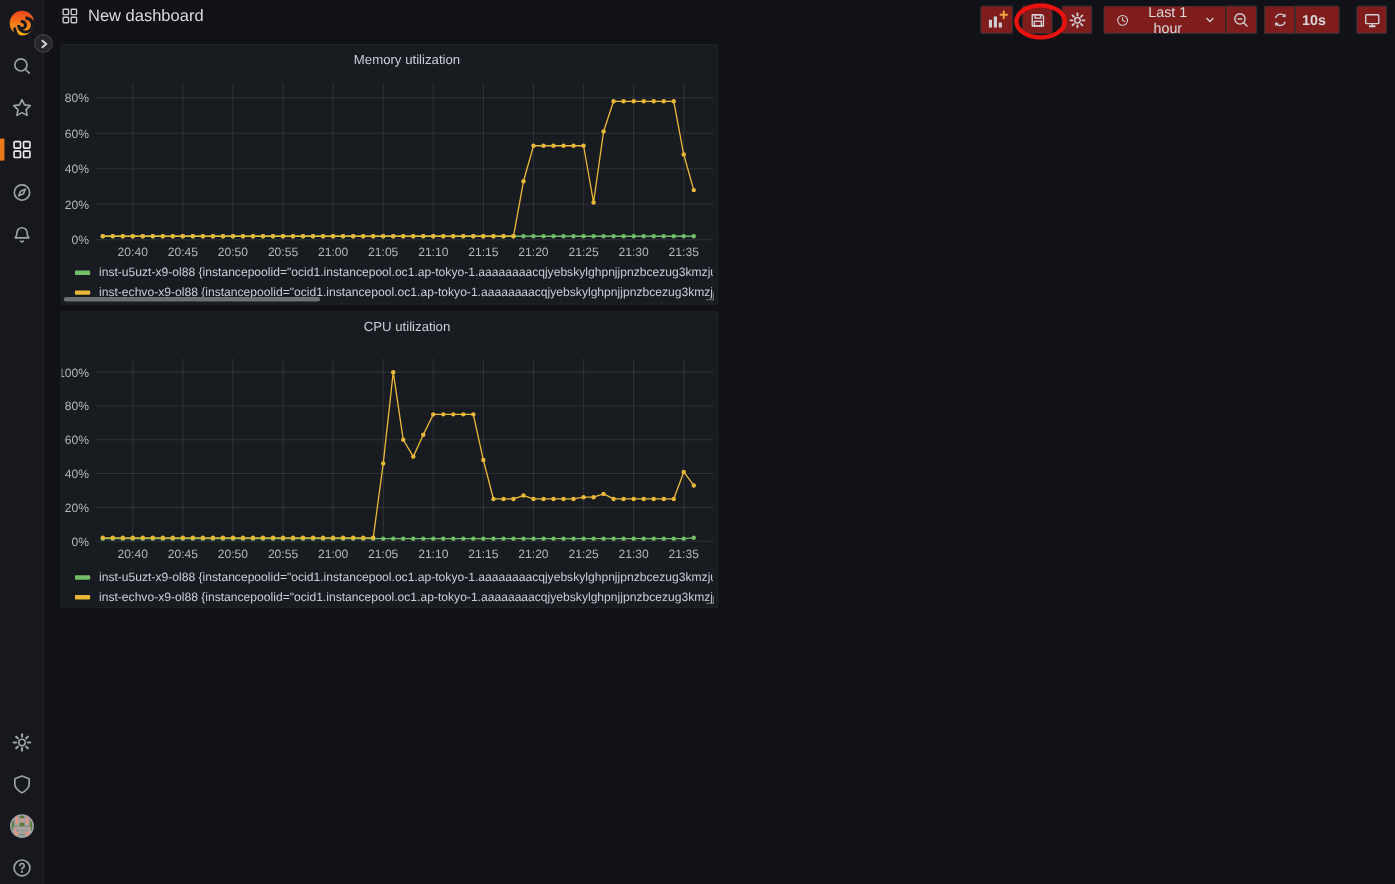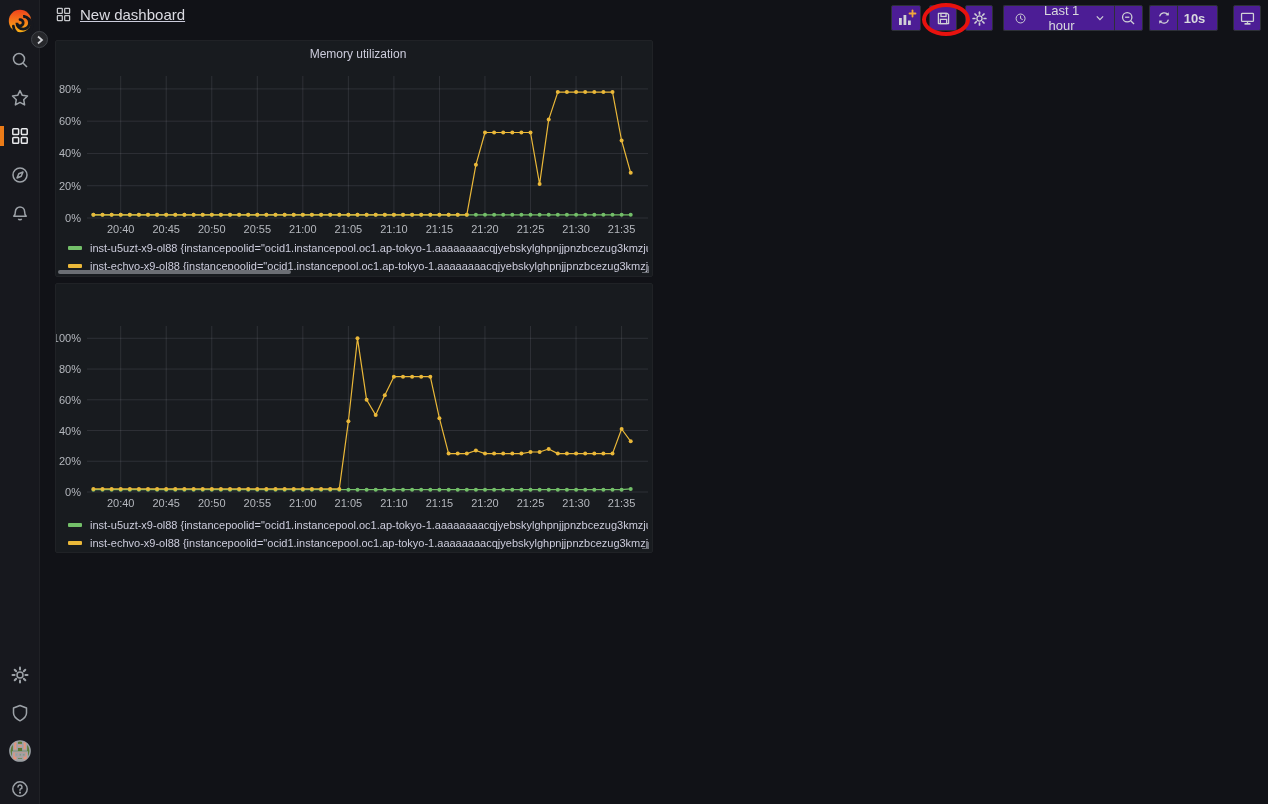--- a/index.html
+++ b/index.html
@@ -17,38 +17,38 @@
     width:4px; height:20px; background:#eb7b18; }
   .logo-item { position:absolute; left:0; top:4px; width:40px; height:34px;
     display:flex; align-items:center; justify-content:center; cursor:pointer; }
   .expand-btn { position:absolute; left:31px; top:31px; width:17px; height:17px;
     border-radius:50%; background:#26272b; border:1px solid #404349; z-index:6;
     display:flex; align-items:center; justify-content:center; cursor:pointer; }
   .expand-btn svg { stroke:#d0d1d6; fill:none; stroke-width:1.8; }
 
   
   .header { position:absolute; left:40px; top:0; width:1228px; height:37px; }
-  .header-left { position:absolute; left:15px; top:6px; display:flex; align-items:center; gap:8px;text-decoration:underline; }
+  .header-left { position:absolute; left:15px; top:6px; display:flex; align-items:center; gap:8px; }
   .header-left svg { stroke:#c7c8cc; fill:none; stroke-width:1.5; }
   .page-title { font-size:15px; font-weight:500; color:#dbdbe2; white-space:nowrap; }
 
-  .toolbar-btn { position:absolute; top:5px; height:26px; background:#4c1d95;
+  .toolbar-btn { position:absolute; top:5px; height:26px; background:#7f1d1d;
     border:1px solid #2d3037; border-radius:2px; display:flex; align-items:center;
     justify-content:center; gap:6px; cursor:pointer; color:#d8d9dd; font-size:13px; font-weight:500; }
   .toolbar-btn svg { stroke:#d0d1d6; fill:none; stroke-width:1.5; }
   .grp-l { border-radius:2px 0 0 2px; border-right:none; }
   .grp-r { border-radius:0 2px 2px 0;font-weight:bold; }
 
   .annotation-ellipse { position:absolute; left:882px; top:3px; width:48px; height:33px;
     border:4px solid #e8120e; border-radius:50%; pointer-events:none; z-index:9; }
 
   
   .panel { position:absolute; background:#181b1f; border:1px solid #202226;
     border-radius:2px; }
-  .panel-title { position:absolute; left:4px; top:6px; width:100%; text-align:center;
+  .panel-title { position:absolute; left:16px; top:6px; width:100%; text-align:center;
     font-size:12px; font-weight:500; color:#ccccdc; cursor:pointer; }
   .chart-svg { position:absolute; left:0; top:26px; font-family:"Liberation Sans",sans-serif; }
   .legend { position:absolute; left:12px; right:4px; overflow:hidden; }
   .legend-row { display:flex; align-items:center; height:18px; white-space:nowrap;
     overflow:hidden; cursor:pointer; }
   .swatch { display:inline-block; width:14px; height:4px; border-radius:1px;
     margin-right:8px; flex:0 0 14px; }
   .legend-label { font-size:11px; color:#ccccdc; }
   .legend-scrollbar { position:absolute; left:2px; bottom:2px; width:233px; height:4px;
     background:#6b6e74; border-radius:2px; cursor:pointer; }
@@ -420,20 +420,21 @@
     <div class="legend-row">
       <span class="swatch" style="background: rgb(234, 184, 57);"></span>
       <span class="legend-label">inst-echvo-x9-ol88 {instancepoolid="ocid1.instancepool.oc1.ap-tokyo-1.aaaaaaaacqjyebskylghpnjjpnzbcezug3kmzju65pt3is7zr7</span>
     </div>
   </div>
   <div class="legend-scrollbar"></div>
   <div class="resize-handle"></div>
 </section>
 
 <section class="panel" style="left:55px;top:283px;width:598px;height:270px">
+  <div class="panel-title">CPU utilization</div>
   <svg class="chart-svg" id="chart1" width="596" height="200">
       <line x1="31" x2="592" y1="182" y2="182" stroke="rgba(204,204,220,0.12)" stroke-width="1"></line>
       <text x="25" y="186" text-anchor="end" fill="#b4b7bd" font-size="11">0%</text>
       <line x1="31" x2="592" y1="151.25925925925927" y2="151.25925925925927" stroke="rgba(204,204,220,0.12)" stroke-width="1"></line>
       <text x="25" y="155.25925925925927" text-anchor="end" fill="#b4b7bd" font-size="11">20%</text>
       <line x1="31" x2="592" y1="120.51851851851852" y2="120.51851851851852" stroke="rgba(204,204,220,0.12)" stroke-width="1"></line>
       <text x="25" y="124.51851851851852" text-anchor="end" fill="#b4b7bd" font-size="11">40%</text>
       <line x1="31" x2="592" y1="89.77777777777777" y2="89.77777777777777" stroke="rgba(204,204,220,0.12)" stroke-width="1"></line>
       <text x="25" y="93.77777777777777" text-anchor="end" fill="#b4b7bd" font-size="11">60%</text>
       <line x1="31" x2="592" y1="59.03703703703704" y2="59.03703703703704" stroke="rgba(204,204,220,0.12)" stroke-width="1"></line>

